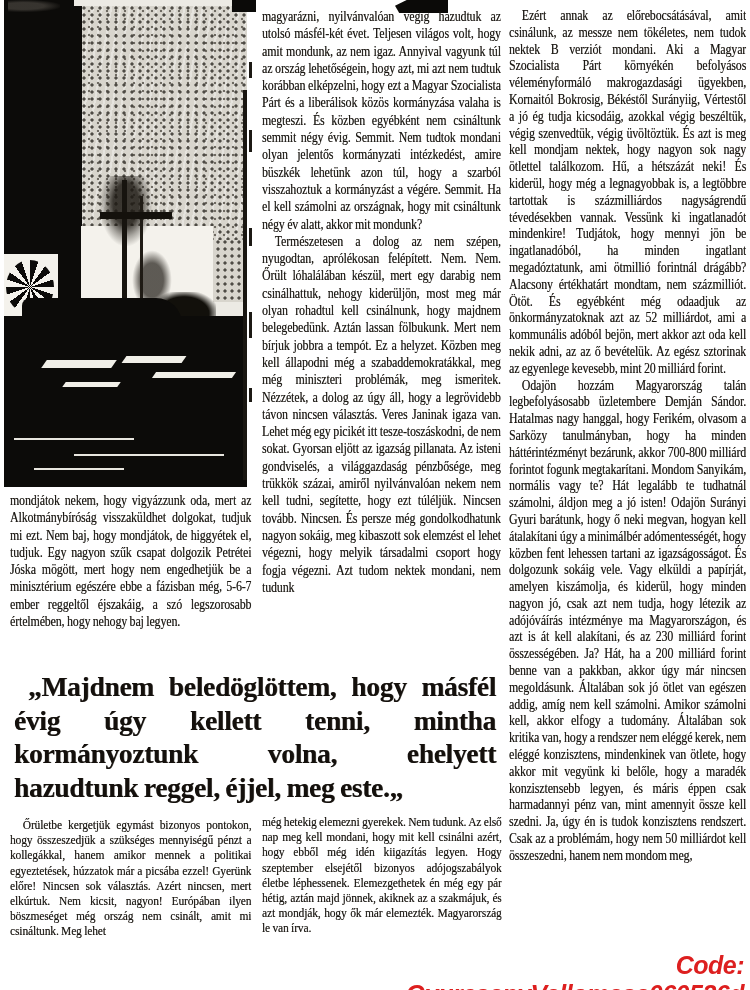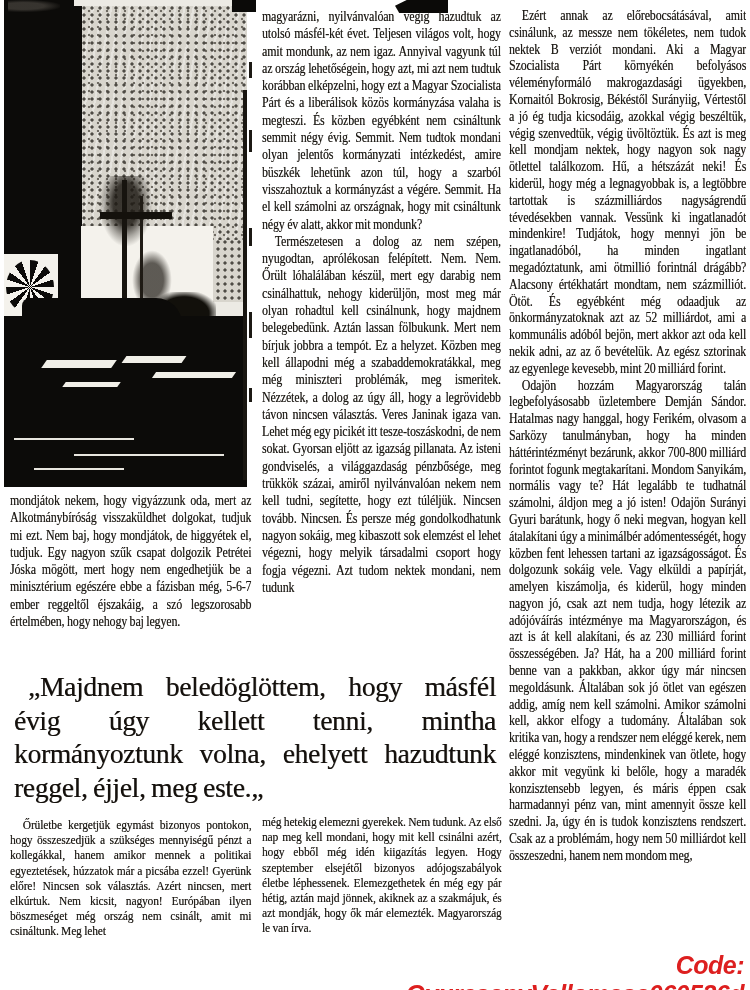--- a/index.html
+++ b/index.html
@@ -13,21 +13,21 @@
   .para{margin:0;}
   .para.indent{text-indent:15px;}
 
   #col-left-top   {left:10px;top:492px;width:284px;max-height:174px;}
   #col-mid-top    {left:262px;top:8px;width:281px;max-height:656px;}
   #col-right      {left:509px;top:8px;width:279px;max-height:944px;line-height:16.8px;}
   #col-left-bot   {left:10px;top:817px;width:284px;max-height:133px;font-size:13.4px;line-height:15.2px;}
   #col-mid-bot    {left:262px;top:814px;width:282px;max-height:140px;font-size:13.4px;line-height:15.2px;}
 
   
-  #pull-quote{position:absolute;left:14px;top:670px;width:482px;font-weight:normal;
+  #pull-quote{position:absolute;left:14px;top:670px;width:482px;font-weight:bold;
               font-size:27.5px;line-height:33.5px;text-align:justify;text-indent:14px;
               letter-spacing:-0.3px;word-spacing:-1px;color:#14100c;
               text-shadow:0.5px 0.4px 0 rgba(20,16,10,0.6);}
 
   
   #caption{position:absolute;left:340px;top:951px;width:404px;text-align:right;
            font-family:"Liberation Sans","DejaVu Sans",sans-serif;
            font-weight:bold;font-style:italic;font-size:25px;letter-spacing:-0.5px;}
 
   

